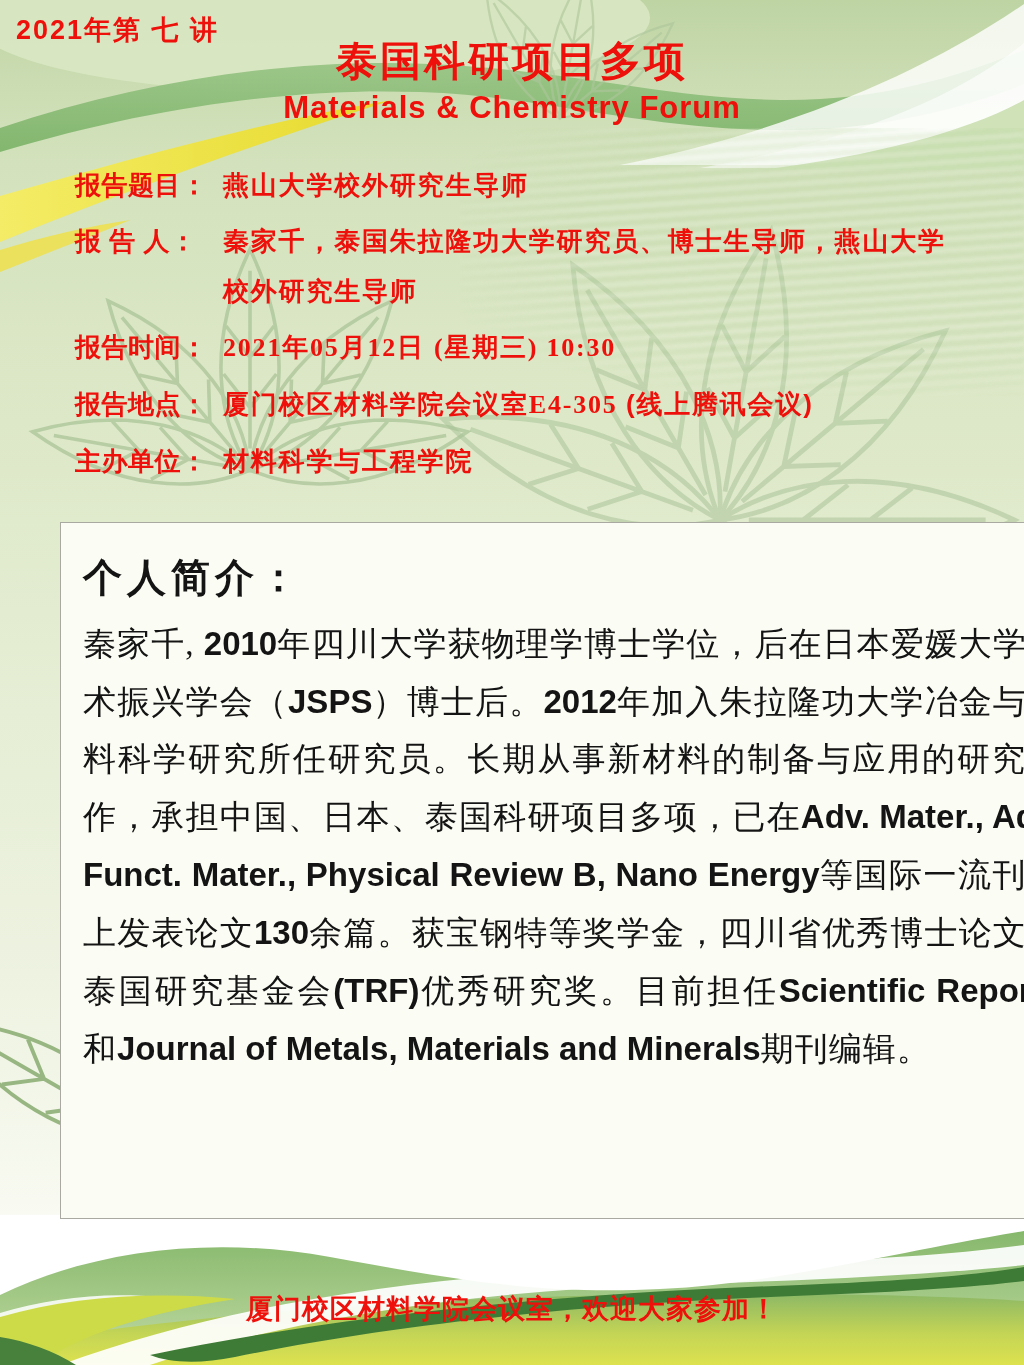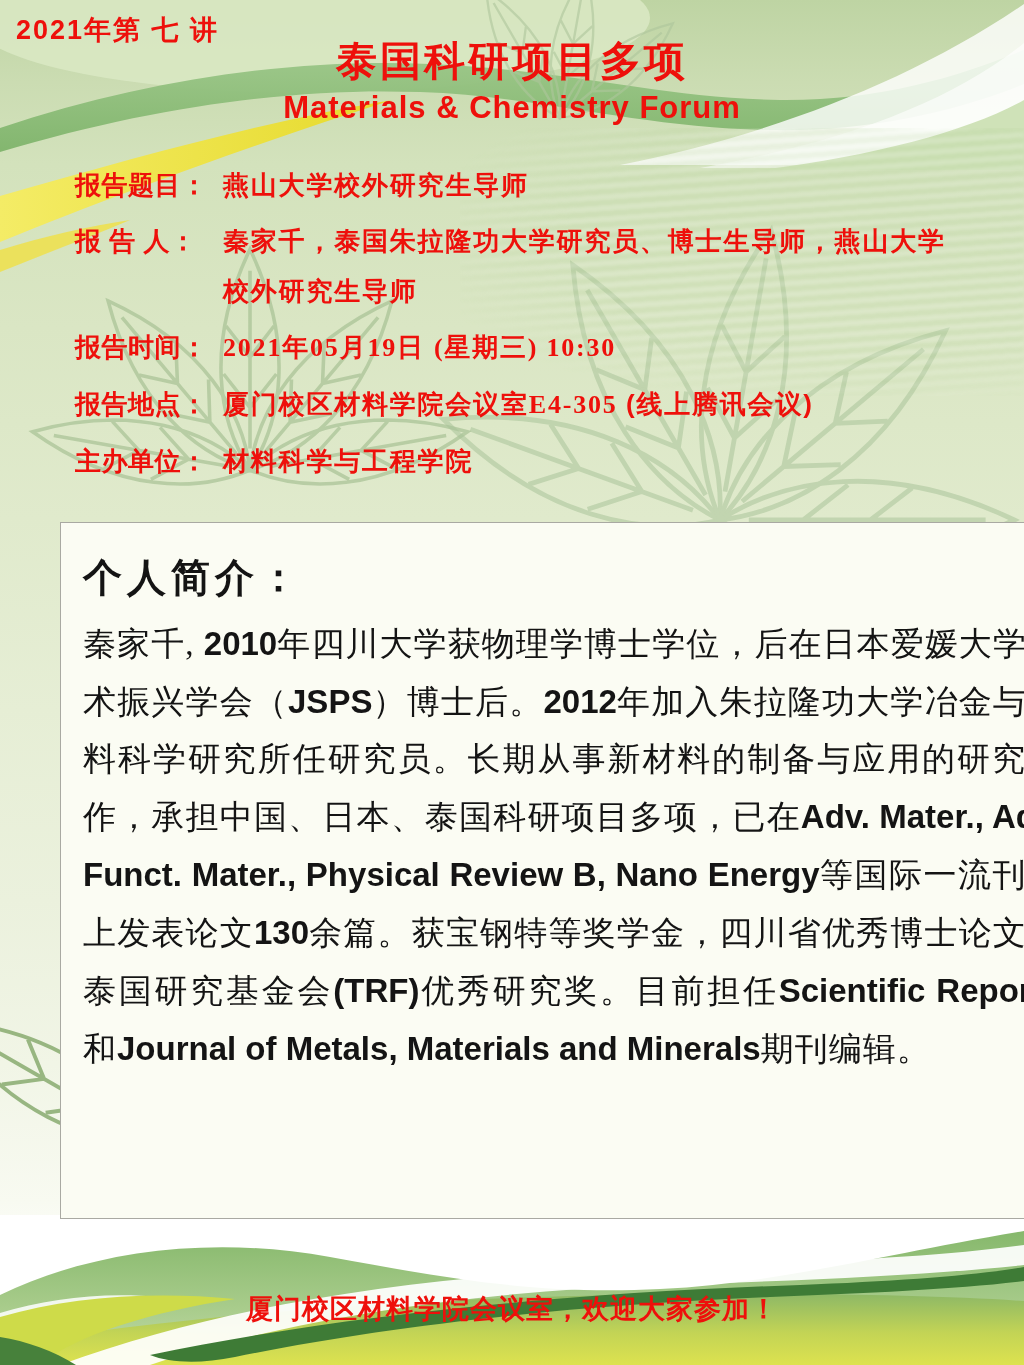--- a/index.html
+++ b/index.html
@@ -154,21 +154,21 @@
     <div class="drow">
       <span class="dlabel">报告题目：</span>
       <span class="dvalue"><span>燕山大学校外研究生导师</span></span>
     </div>
     <div class="drow">
       <span class="dlabel">报 告 人：</span>
       <span class="dvalue"><span>秦家千，泰国朱拉隆功大学研究员、博士生导师，燕山大学校外研究生导师</span></span>
     </div>
     <div class="drow">
       <span class="dlabel">报告时间：</span>
-      <span class="dvalue"><span class="seg-sf">2021</span><span>年</span><span class="seg-sf">05</span><span>月</span><span class="seg-sf">19</span><span>日 </span><span class="seg-sf">(星期三) 10:30</span></span>
+      <span class="dvalue"><span class="seg-sf">2021</span><span>年</span><span class="seg-sf">05</span><span>月</span><span class="seg-sf">12</span><span>日 </span><span class="seg-sf">(星期三) 10:30</span></span>
     </div>
     <div class="drow">
       <span class="dlabel">报告地点：</span>
       <span class="dvalue"><span>厦门校区材料学院会议室</span><span class="seg-sf">E4-305 </span><span>(线上腾讯会议)</span></span>
     </div>
     <div class="drow">
       <span class="dlabel">主办单位：</span>
       <span class="dvalue"><span>材料科学与工程学院</span></span>
     </div>
   </div>

